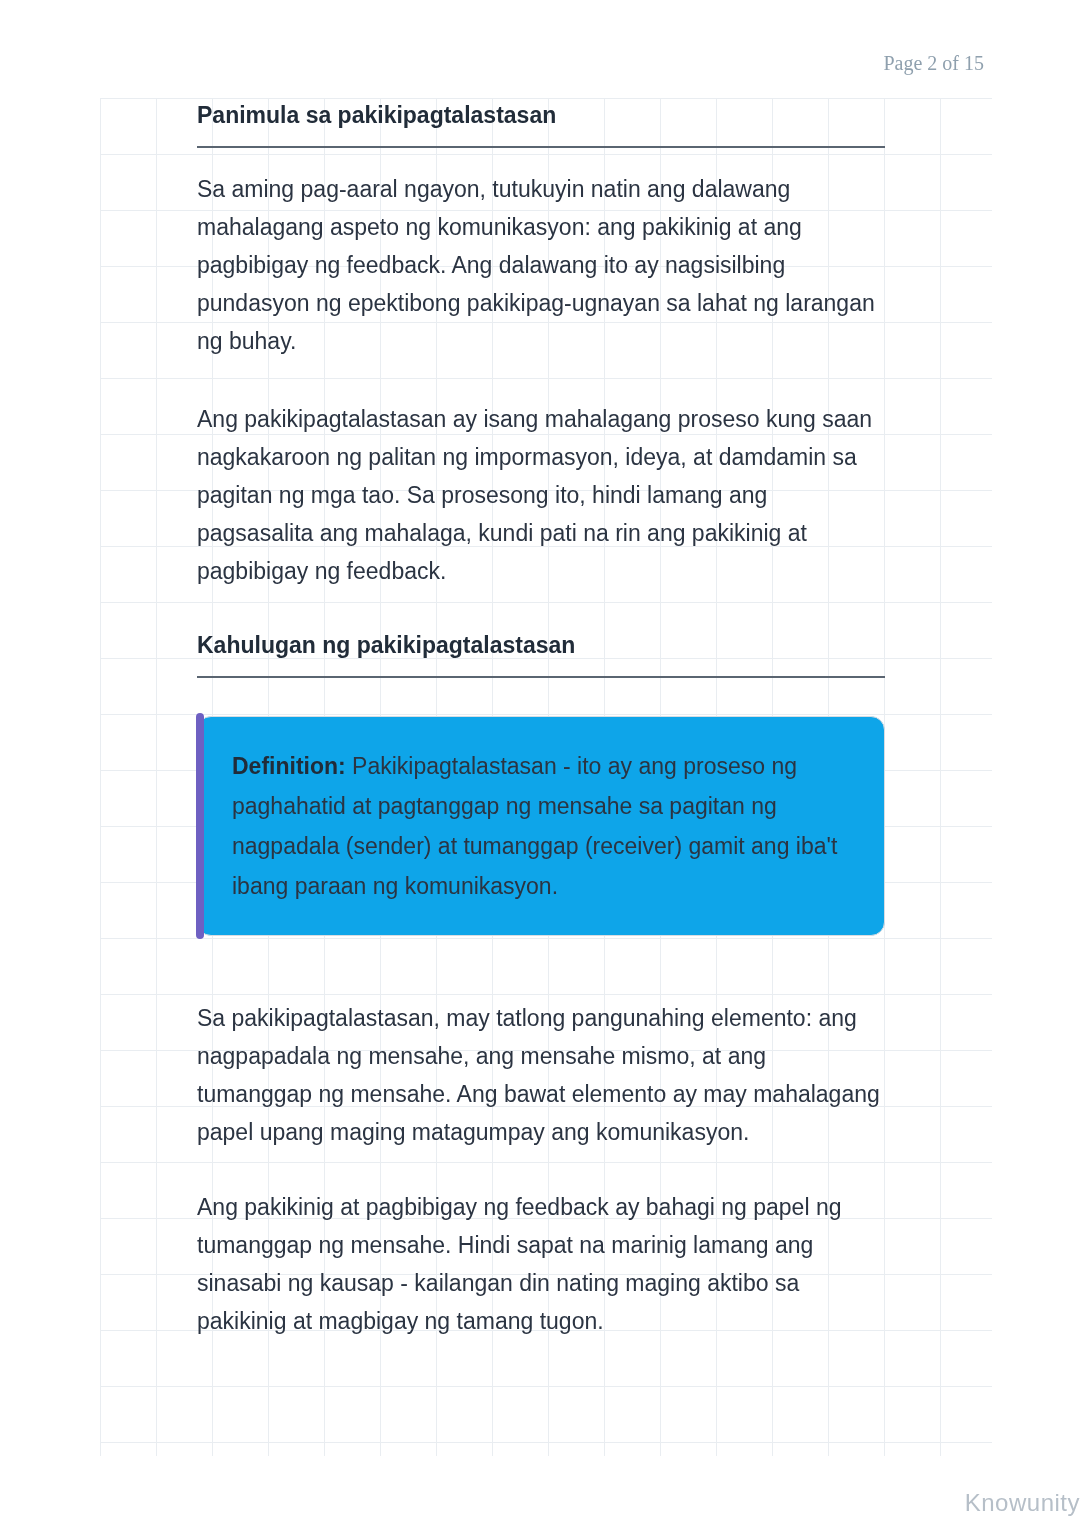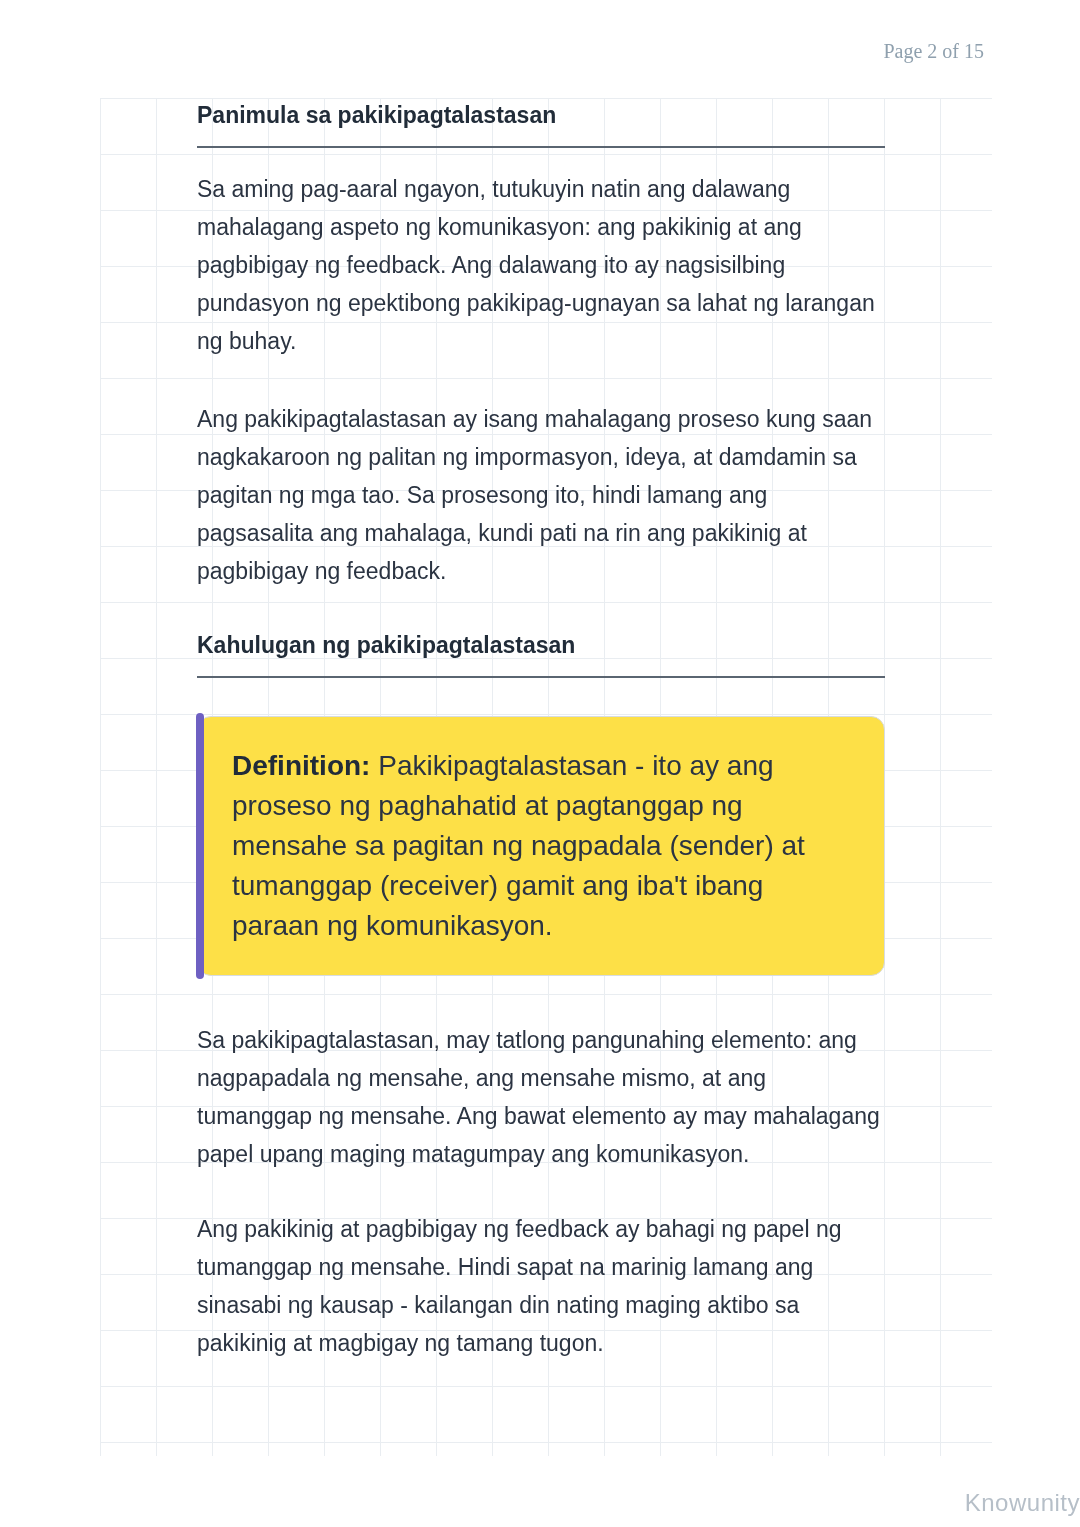--- a/index.html
+++ b/index.html
@@ -21,21 +21,21 @@
     height: 1358px;
     background-image:
       linear-gradient(to right, #e9edf1 1px, transparent 1px),
       linear-gradient(to bottom, #e9edf1 1px, transparent 1px);
     background-size: 56px 56px;
     pointer-events: none;
   }
 
   .page-number {
     position: absolute;
-    top: 40px;
+    top: 52px;
     right: 96px;
     font-family: "Liberation Serif", serif;
     font-size: 20px;
     color: #8fa0ae;
   }
 
   .content {
     position: absolute;
     left: 197px;
     top: 100px;
@@ -55,31 +55,31 @@
   }
 
   p.body-paragraph {
     font-size: 23px;
     line-height: 38px;
     color: #2b3442;
   }
   .mt-para-first { margin-top: 40px; }
   .mt-para-next  { margin-top: 22px; }
   .mt-heading    { margin-top: 40px; }
-  .mt-after-box  { margin-top: 45px; }
+  .mt-after-box  { margin-top: 63px; }
   .mt-para-last  { margin-top: 37px; }
 
   .definition-box {
     position: relative;
     margin-top: 38px;
-    background: #fde047;
+    background: #0ea5e9;
     border: 1.5px solid #d7dce2;
     border-radius: 14px;
     padding: 29px 34px 29px 34px;
-    font-size: 28px;
+    font-size: 23px;
     line-height: 40px;
     color: #2b3442;
   }
   .definition-accent {
     position: absolute;
     left: -2px;
     top: -4px;
     bottom: -4px;
     width: 8px;
     background: #6e60c2;

